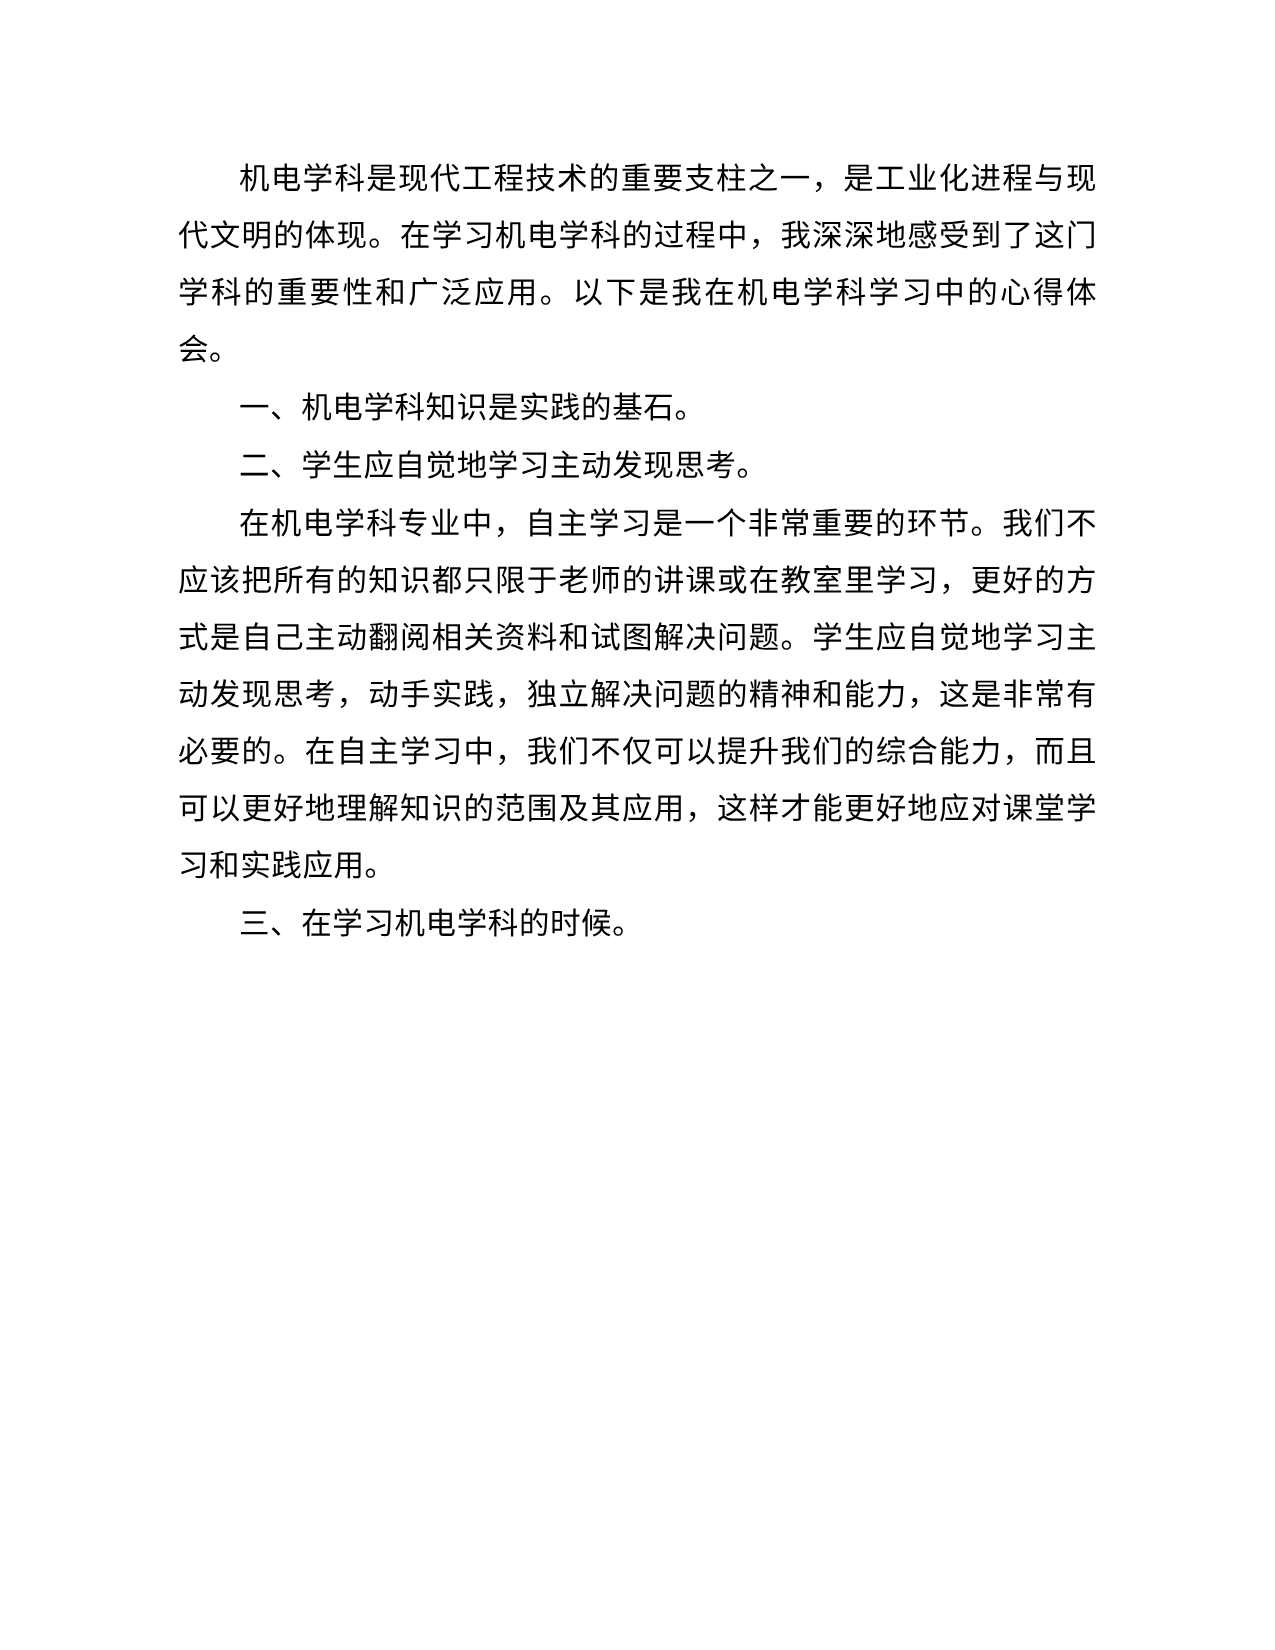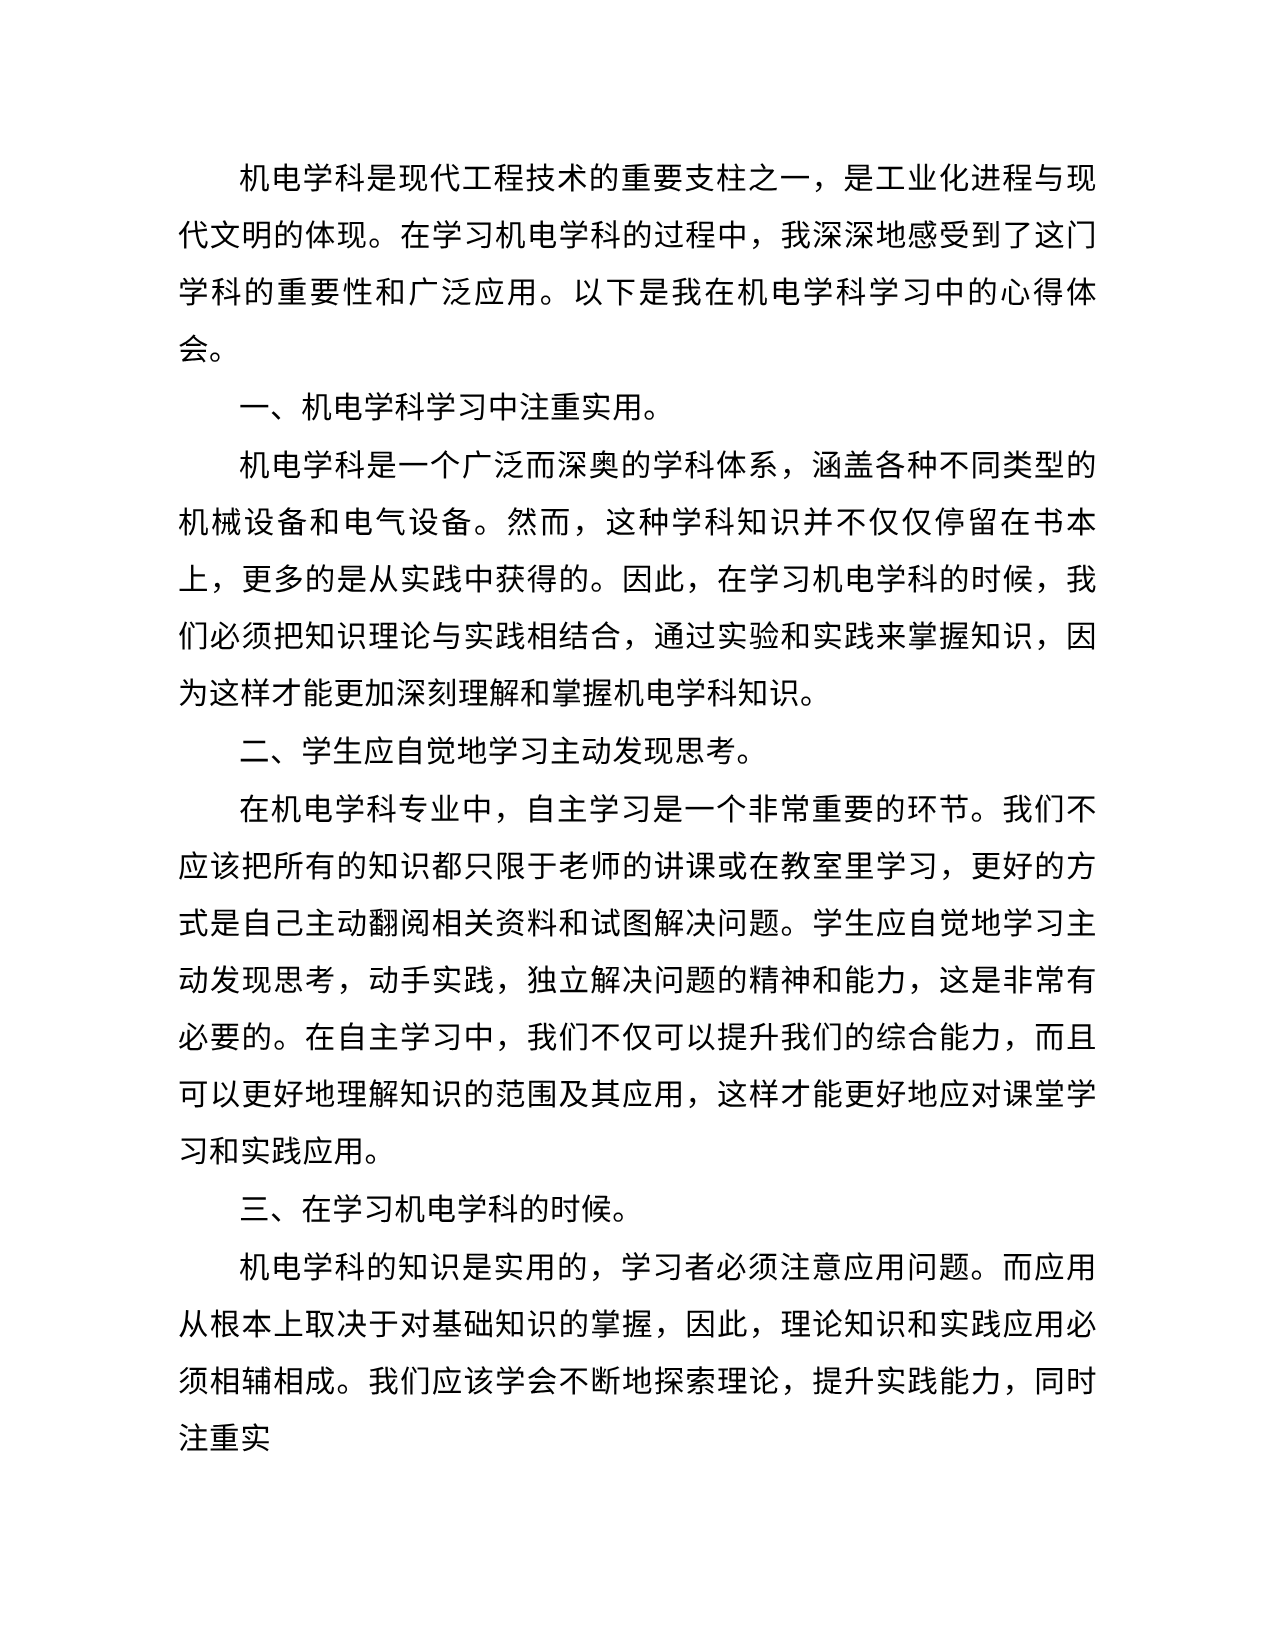--- a/index.html
+++ b/index.html
@@ -38,20 +38,18 @@
   .para.heading {
     text-indent: 2em;
   }
 </style>
 </head>
 <body>
 
 <div class="page">
   <div class="doc-body">
     <p class="para">机电学科是现代工程技术的重要支柱之一，是工业化进程与现代文明的体现。在学习机电学科的过程中，我深深地感受到了这门学科的重要性和广泛应用。以下是我在机电学科学习中的心得体会。</p>
-    <p class="para heading">一、机电学科学习中注重实用。</p>
-    <p class="para">机电学科是一个广泛而深奥的学科体系，涵盖各种不同类型的机械设备和电气设备。然而，这种学科知识并不仅仅停留在书本上，更多的是从实践中获得的。因此，在学习机电学科的时候，我们必须把知识理论与实践相结合，通过实验和实践来掌握知识，因为这样才能更加深刻理解和掌握机电学科知识。</p>
+    <p class="para heading">一、机电学科知识是实践的基石。</p>
     <p class="para heading">二、学生应自觉地学习主动发现思考。</p>
     <p class="para">在机电学科专业中，自主学习是一个非常重要的环节。我们不应该把所有的知识都只限于老师的讲课或在教室里学习，更好的方式是自己主动翻阅相关资料和试图解决问题。学生应自觉地学习主动发现思考，动手实践，独立解决问题的精神和能力，这是非常有必要的。在自主学习中，我们不仅可以提升我们的综合能力，而且可以更好地理解知识的范围及其应用，这样才能更好地应对课堂学习和实践应用。</p>
     <p class="para heading">三、在学习机电学科的时候。</p>
-    <p class="para">机电学科的知识是实用的，学习者必须注意应用问题。而应用从根本上取决于对基础知识的掌握，因此，理论知识和实践应用必须相辅相成。我们应该学会不断地探索理论，提升实践能力，同时注重实</p>
   </div>
 </div>
 
 </body></html>

